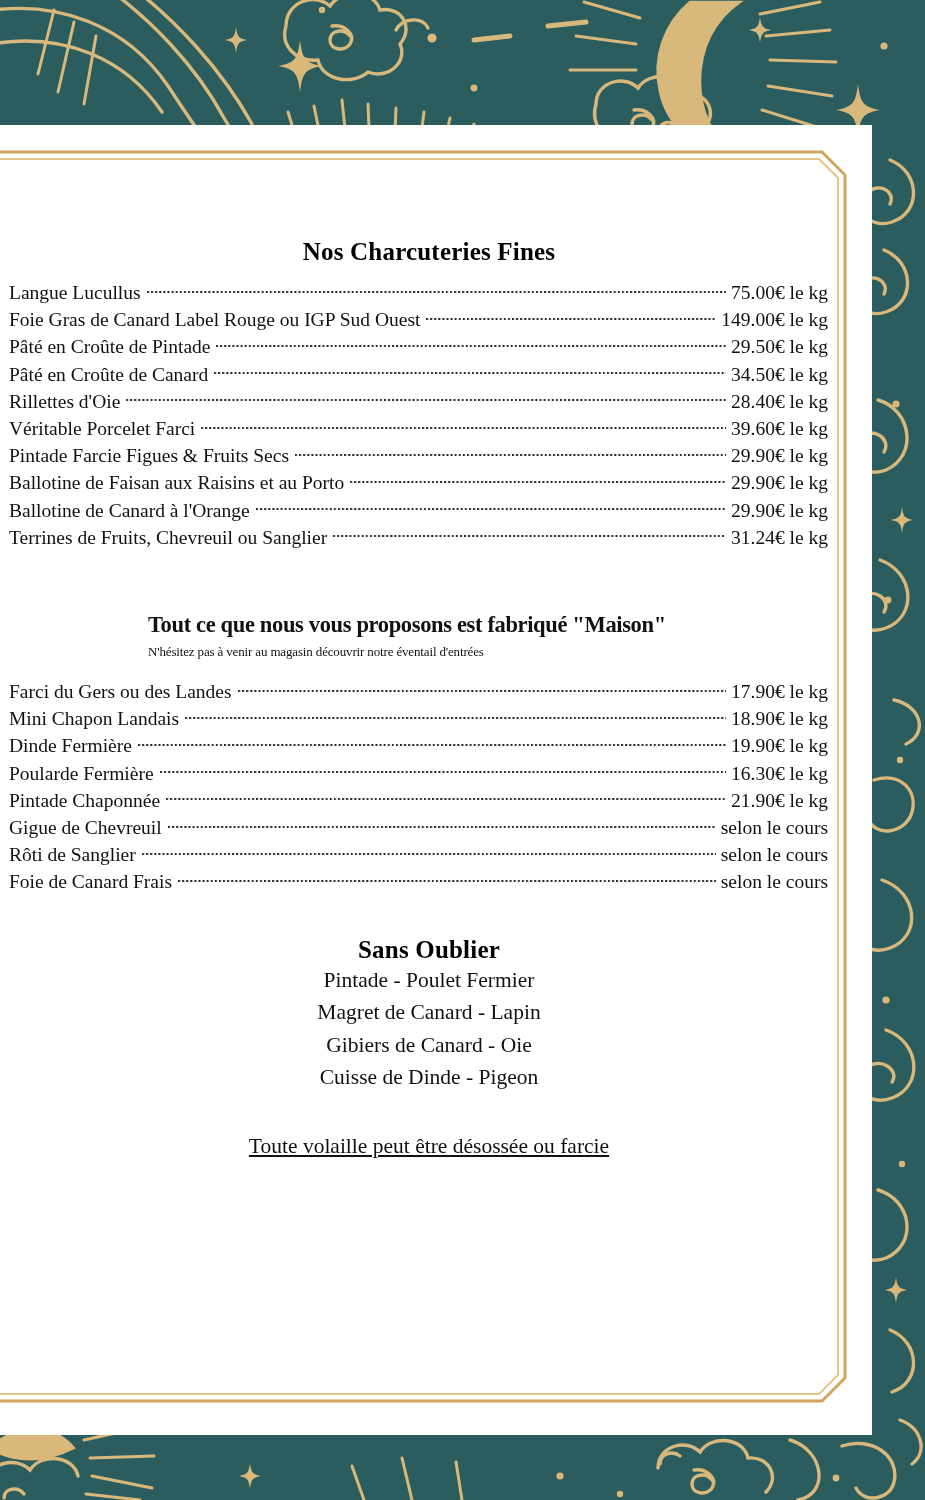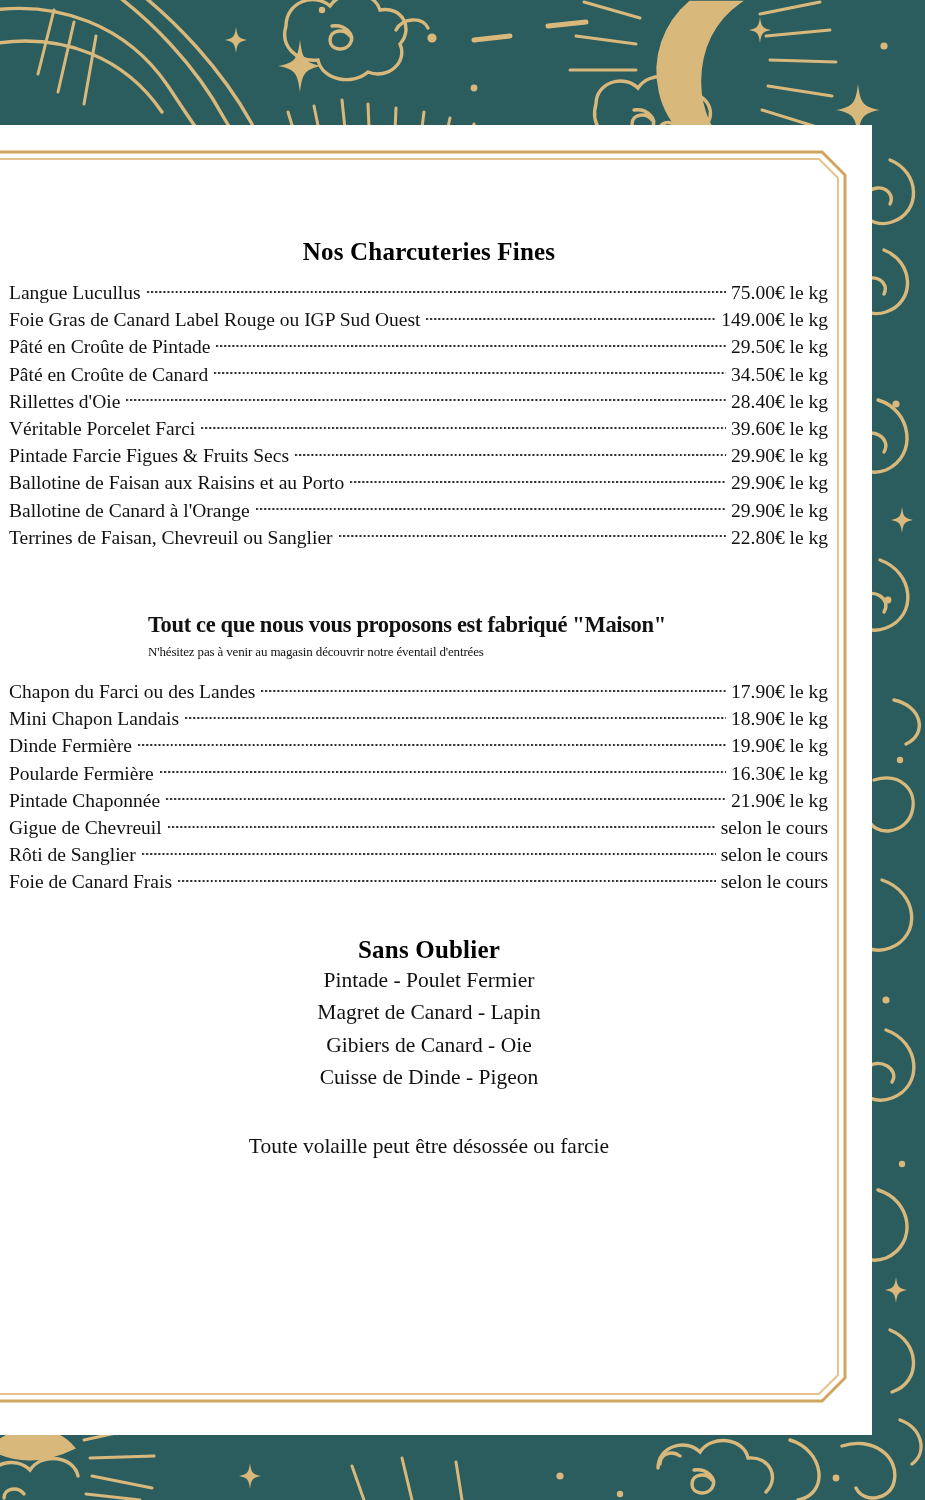--- a/index.html
+++ b/index.html
@@ -122,20 +122,21 @@
 
   
   .center-list {
     text-align: center;
     font-size: 21.5px;
     line-height: 32.5px;
   }
   .closing-note {
     text-align: center;
     font-size: 21.5px;
+    text-decoration: underline;
   }
 </style>
 </head>
 <body>
 
 <div id="page">
 
   <svg id="backdrop" viewBox="0 0 925 1500" aria-hidden="true">
     <defs>
       <g id="sparkle">
@@ -317,35 +318,35 @@
           <span class="price-name">Ballotine de Faisan aux Raisins et au Porto</span>
           <span class="leader"></span>
           <span class="price-value">29.90€ le kg</span>
         </li>
         <li class="price-row">
           <span class="price-name">Ballotine de Canard à l'Orange</span>
           <span class="leader"></span>
           <span class="price-value">29.90€ le kg</span>
         </li>
         <li class="price-row">
-          <span class="price-name">Terrines de Faisan, Chevreuil ou Sanglier</span>
-          <span class="leader"></span>
-          <span class="price-value">22.80€ le kg</span>
+          <span class="price-name">Terrines de Fruits, Chevreuil ou Sanglier</span>
+          <span class="leader"></span>
+          <span class="price-value">31.24€ le kg</span>
         </li>
       </ul>
 
       <div class="maison-block" style="margin-top:60px">
         <div class="maison-line1">Tout ce que nous vous proposons est fabriqué "Maison"</div>
         <div class="maison-line2">N'hésitez pas à venir au magasin découvrir notre éventail d'entrées</div>
       </div>
 
 
       <ul class="price-list" style="margin-top:13px">
         <li class="price-row">
-          <span class="price-name">Chapon du Farci ou des Landes</span>
+          <span class="price-name">Farci du Gers ou des Landes</span>
           <span class="leader"></span>
           <span class="price-value">17.90€ le kg</span>
         </li>
         <li class="price-row">
           <span class="price-name">Mini Chapon Landais</span>
           <span class="leader"></span>
           <span class="price-value">18.90€ le kg</span>
         </li>
         <li class="price-row">
           <span class="price-name">Dinde Fermière</span>

